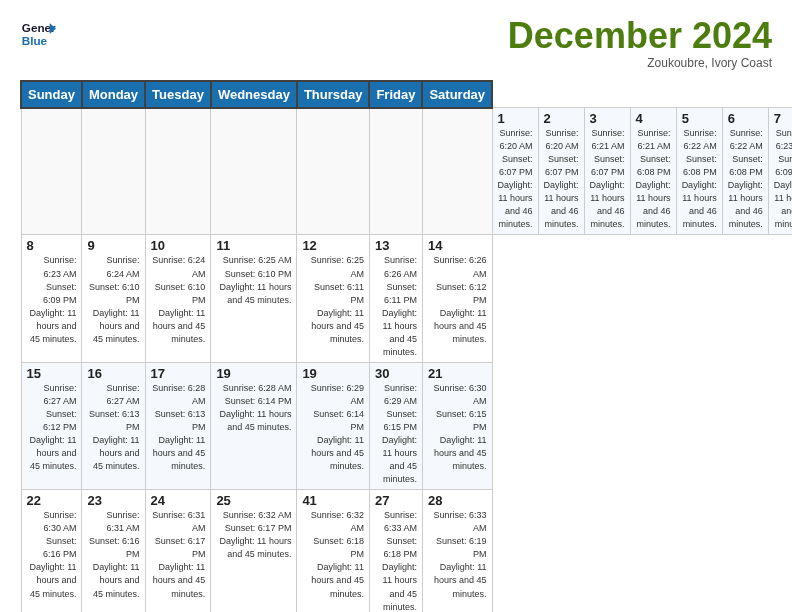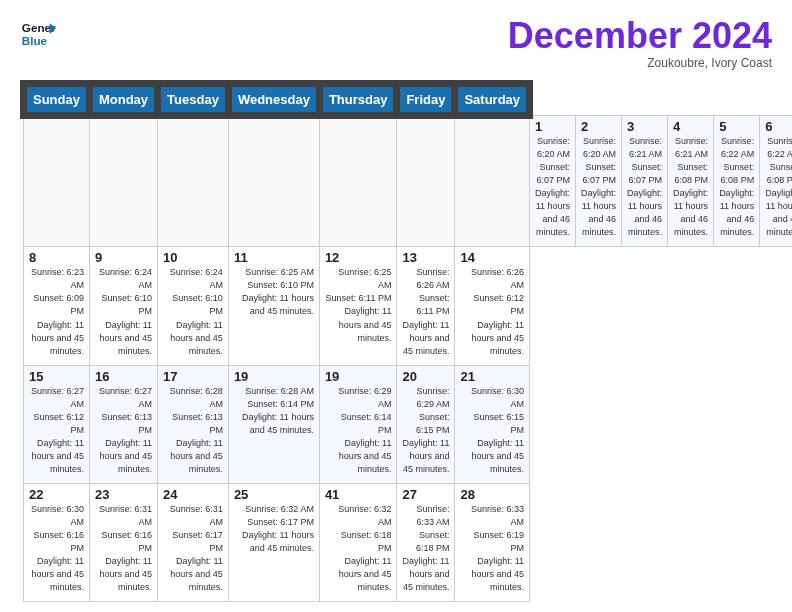--- a/index.html
+++ b/index.html
@@ -31,40 +31,40 @@
     .logo-icon {
       width: 36px;
       height: 36px;
     }
     .title-block {
       text-align: right;
     }
     .month-title {
       font-size: 36px;
       font-weight: bold;
-      color: #6d28d9;
+      color: #4d7c0f;
       line-height: 1.1;
     }
     .location {
       font-size: 12px;
       color: #555;
     }
     .calendar-table {
       width: 100%;
       border-collapse: collapse;
       flex: 1;
     }
     .calendar-table th {
       background-color: #1a6faf;
       color: #fff;
       font-size: 13px;
       font-weight: bold;
       padding: 5px 6px;
       text-align: left;
-      border: 7px solid #404040;
+      border: 2px solid #404040;
     }
     .calendar-table td {
       border: 1px solid #ccc;
       vertical-align: top;
       padding: 3px 5px;
       font-size: 9.5px;
       color: #333;
       width: 113px;
       height: 78px;
       background: #fff;
@@ -243,21 +243,21 @@
 Sunset: 6:14 PM
 Daylight: 11 hours and 45 minutes.</div>
           </td>
           <td>
             <span class="day-num">19</span>
             <div class="day-info" style="white-space: pre-line;">Sunrise: 6:29 AM
 Sunset: 6:14 PM
 Daylight: 11 hours and 45 minutes.</div>
           </td>
           <td>
-            <span class="day-num">20</span>
+            <span class="day-num">30</span>
             <div class="day-info" style="white-space: pre-line;">Sunrise: 6:29 AM
 Sunset: 6:15 PM
 Daylight: 11 hours and 45 minutes.</div>
           </td>
           <td>
             <span class="day-num">21</span>
             <div class="day-info" style="white-space: pre-line;">Sunrise: 6:30 AM
 Sunset: 6:15 PM
 Daylight: 11 hours and 45 minutes.</div>
           </td>

